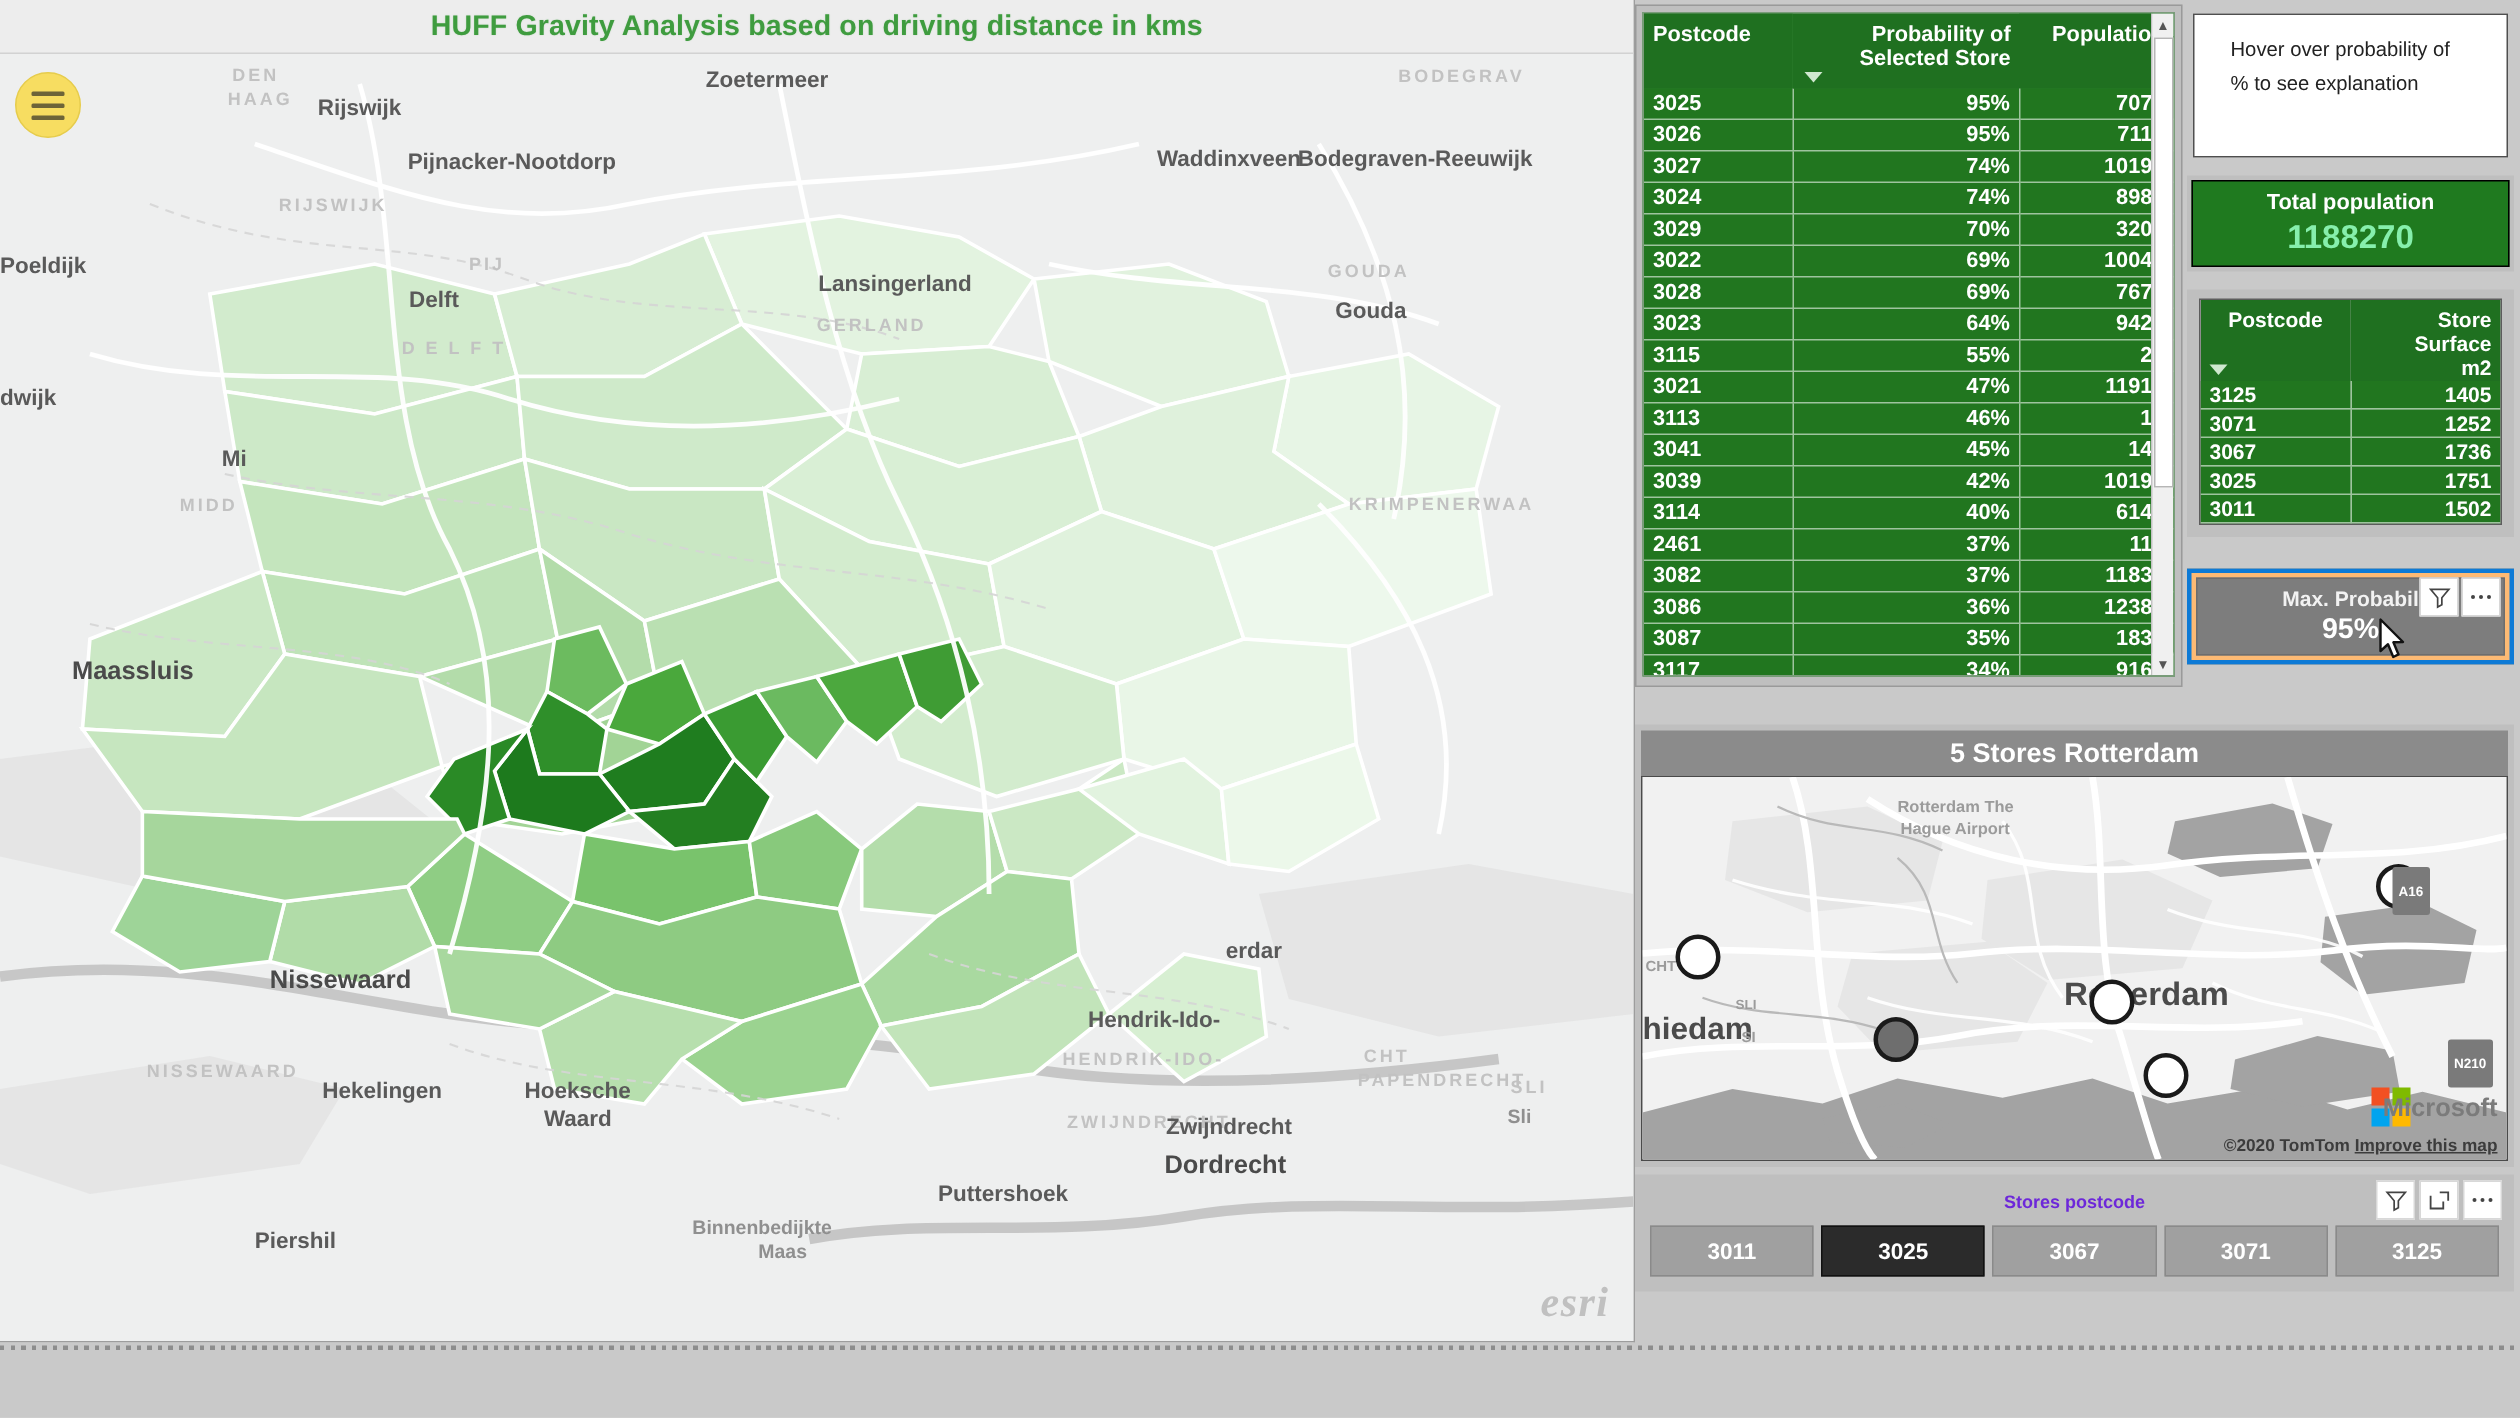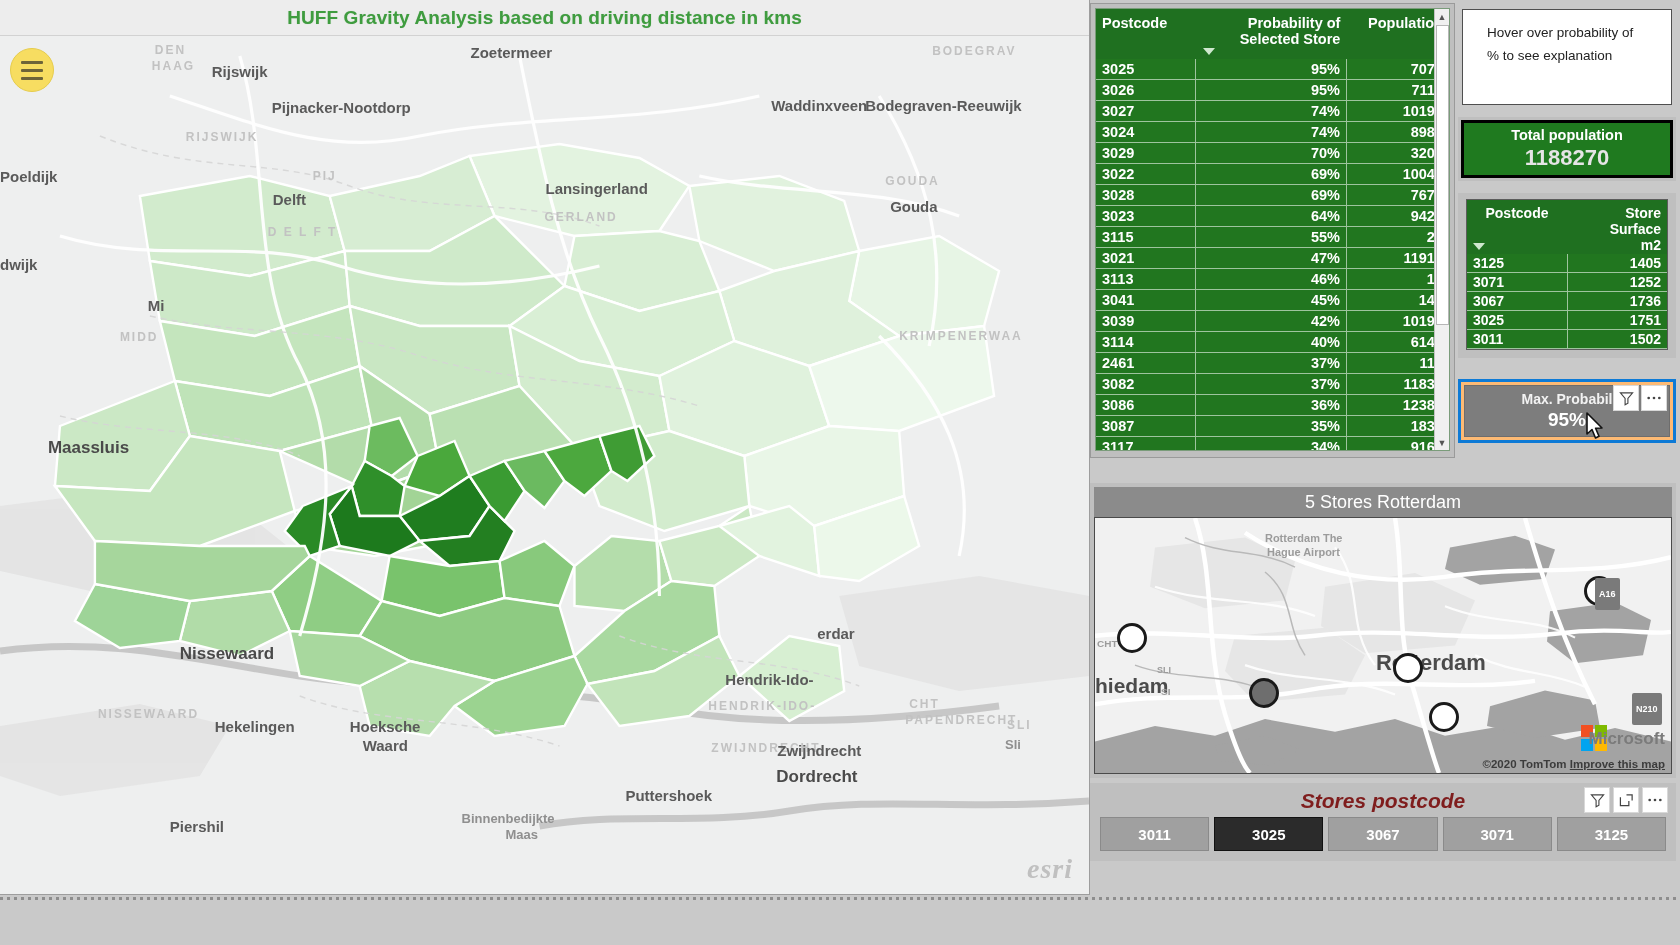--- a/index.html
+++ b/index.html
@@ -113,25 +113,25 @@
     padding: 12px 24px; line-height: 1.7;
   }
   .hover-card .txt { font-size: 13.5px; color: #222; font-weight: normal; }
 
   
   .kpi-outer {
     position: absolute; left: 368px; top: 116px; width: 218px; height: 64px;
     background: #bfbfbf; padding: 3px;
   }
   .kpi {
-    width: 100%; height: 100%; background: #1f7a1f; border: 3px solid #000000;
+    width: 100%; height: 100%; background: #1f7a1f; border: 1px solid #000000;
     display: flex; flex-direction: column; align-items: center; justify-content: center;
   }
   .kpi .k-title { color:#ffffff; font-size: 14.5px; font-weight: bold; }
-  .kpi .k-value { color:#e5e5e5; font-size: 22px; font-weight: bold; margin-top: 2px; }
+  .kpi .k-value { color:#86efac; font-size: 22px; font-weight: bold; margin-top: 2px; }
 
   
   .surface-wrap {
     position: absolute; left: 368px; top: 192px; width: 218px; height: 165px;
     background: #bfbfbf; padding: 6px 8px 8px 8px;
   }
   .surface-inner { width: 100%; height: 100%; border: 1px solid #5c5c5c; overflow: hidden; }
   table.grid2 { width: 100%; border-collapse: collapse; table-layout: fixed; }
   table.grid2 th, table.grid2 td {
     color: #ffffff; font-size: 14px; font-weight: bold; padding: 1px 6px;
@@ -163,21 +163,21 @@
   .cursor-arrow { position: absolute; left: 120px; top: 26px; z-index: 10; }
 
   
   .stores-wrap {
     position: absolute; left: 0px; top: 482px; width: 586px; height: 295px;
     background: #bfbfbf; padding: 4px;
   }
   .stores-title {
     width: 100%; height: 30px; background: #8b8b8b;
     display:flex; align-items:center; justify-content:center;
-    color:#ffffff; font-size: 18px; font-weight: normal;
+    color:#ffffff; font-size: 18px; font-weight: bold;
   }
   .stores-map {
     position: relative; width: 100%; height: calc(100% - 30px);
     border: 1px solid #4a4a4a; background: #efefef; overflow: hidden;
   }
   .store-dot {
     position: absolute; width: 30px; height: 30px; border-radius: 50%;
     border: 3px solid #1a1a1a; background: #ffffff; cursor: pointer;
   }
   .store-dot.sel { background: #6e6e6e; }
@@ -189,21 +189,21 @@
   .ms-word { position:absolute; right: 6px; bottom: 24px; font-size: 17px; color:#7b7b7b; font-weight: 600;}
   .hwy-badge { position:absolute; background:#7a7a7a; color:#fff; font-size:9px; font-weight:bold;
                padding:11px 4px; border-radius:2px; }
 
   
   .slicer-wrap {
     position: absolute; left: 0px; top: 782px; width: 586px; height: 78px;
     background: #bfbfbf; padding: 2px 4px;
   }
   .slicer-head { position: relative; height: 32px; display:flex; align-items:center; justify-content:center; }
-  .slicer-head .s-title { color:#7f1d1d; font-size: 21px; font-weight: 600; font-style: italic; }
+  .slicer-head .s-title { color:#6d28d9; font-size: 12px; font-weight: 600; }
   .slicer-head .icons { position:absolute; right: 4px; top: 2px; display:flex; gap: 3px; }
   .slicer-items { display: flex; gap: 5px; padding: 0 6px; }
   .slicer-btn {
     flex: 1; height: 34px; background: #a0a0a0; border: 1px solid #8a8a8a;
     display:flex; align-items:center; justify-content:center;
     color:#ffffff; font-size: 15px; font-weight: bold; cursor: pointer;
   }
   .slicer-btn.sel { background: #2b2b2b; border-color:#111; }
 
   .bottom-strip {

